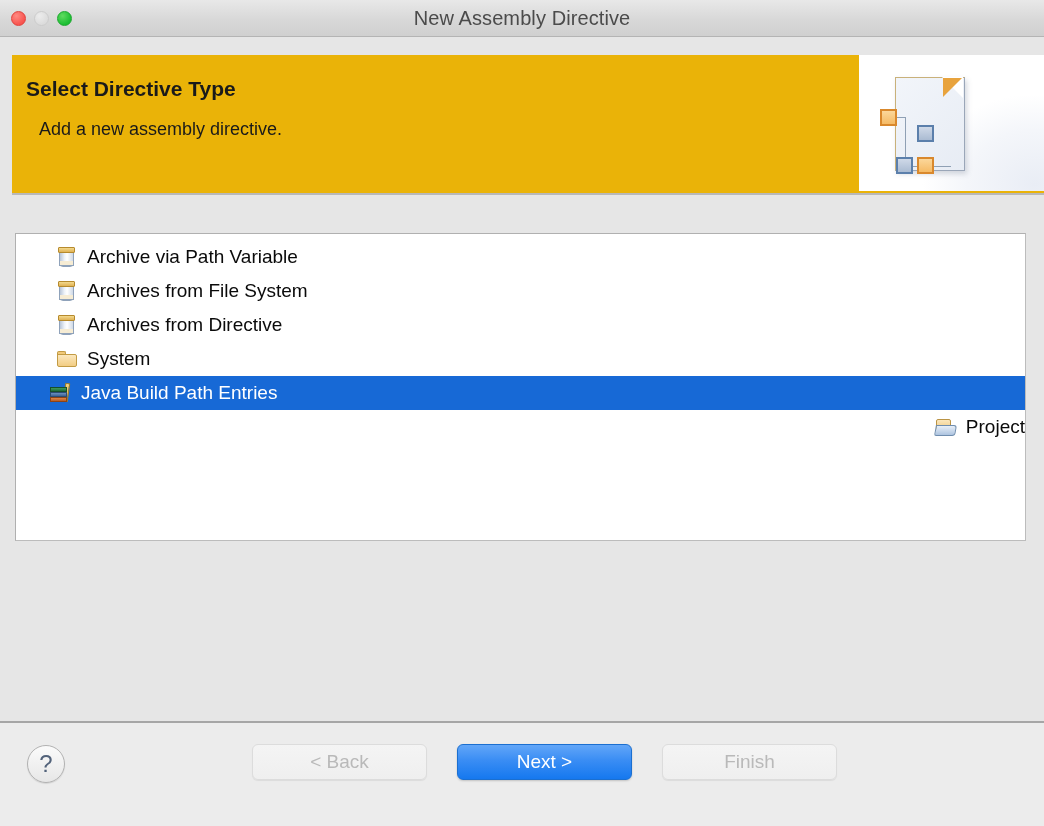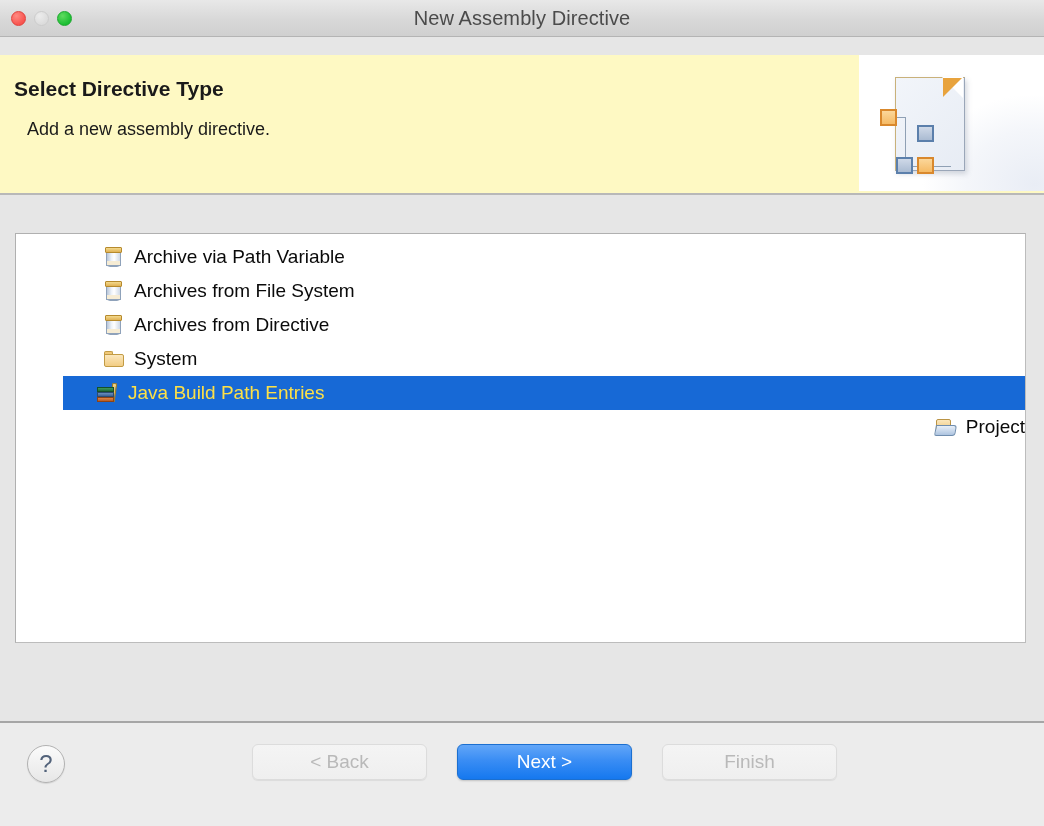--- a/index.html
+++ b/index.html
@@ -66,23 +66,24 @@
     font-size: 20px;
     color: #4b4b4b;
     letter-spacing: 0.1px;
   }
 
   
   .header {
     position: relative;
     flex: 0 0 138px;
     height: 138px;
-    background: #fef9c3;
+    background: #eab308;
     border-bottom: 2px solid #b8b8b8;
     overflow: hidden;
+    margin-left: 12px;
   }
   .header-title {
     position: absolute;
     left: 14px;
     top: 22px;
     font-size: 21px;
     font-weight: bold;
     color: #1a1a1a;
   }
   .header-desc {
@@ -154,46 +155,45 @@
   .body-area {
     position: relative;
     flex: 1 1 auto;
     background: #e6e6e6;
   }
   .listbox {
     position: absolute;
     left: 15px;
     top: 20px;
     width: 1011px;
-    height: 410px;
+    height: 308px;
     box-sizing: border-box;
     background: #ffffff;
     border: 1px solid #bcbcbc;
     border-top-color: #b0b0b0;
     border-left-color: #b0b0b0;
     overflow: hidden;
-    padding-left: 47px;
   }
   .list {
     position: relative;
     padding-top: 6px;
   }
   .row {
     display: flex;
     align-items: center;
     height: 34px;
     padding-left: 40px;
     box-sizing: border-box;
     font-size: 19px;
     color: #0a0a0a;
     white-space: nowrap;
   }
   .row.selected {
     background: #1769d6;
-    color: #fde047;
+    color: #ffffff;
     padding-left: 34px;
   }
   .row.shifted {
     padding-left: 34px;
     justify-content: flex-end;
   }
   .row .label {
     margin-left: 9px;
   }
 

